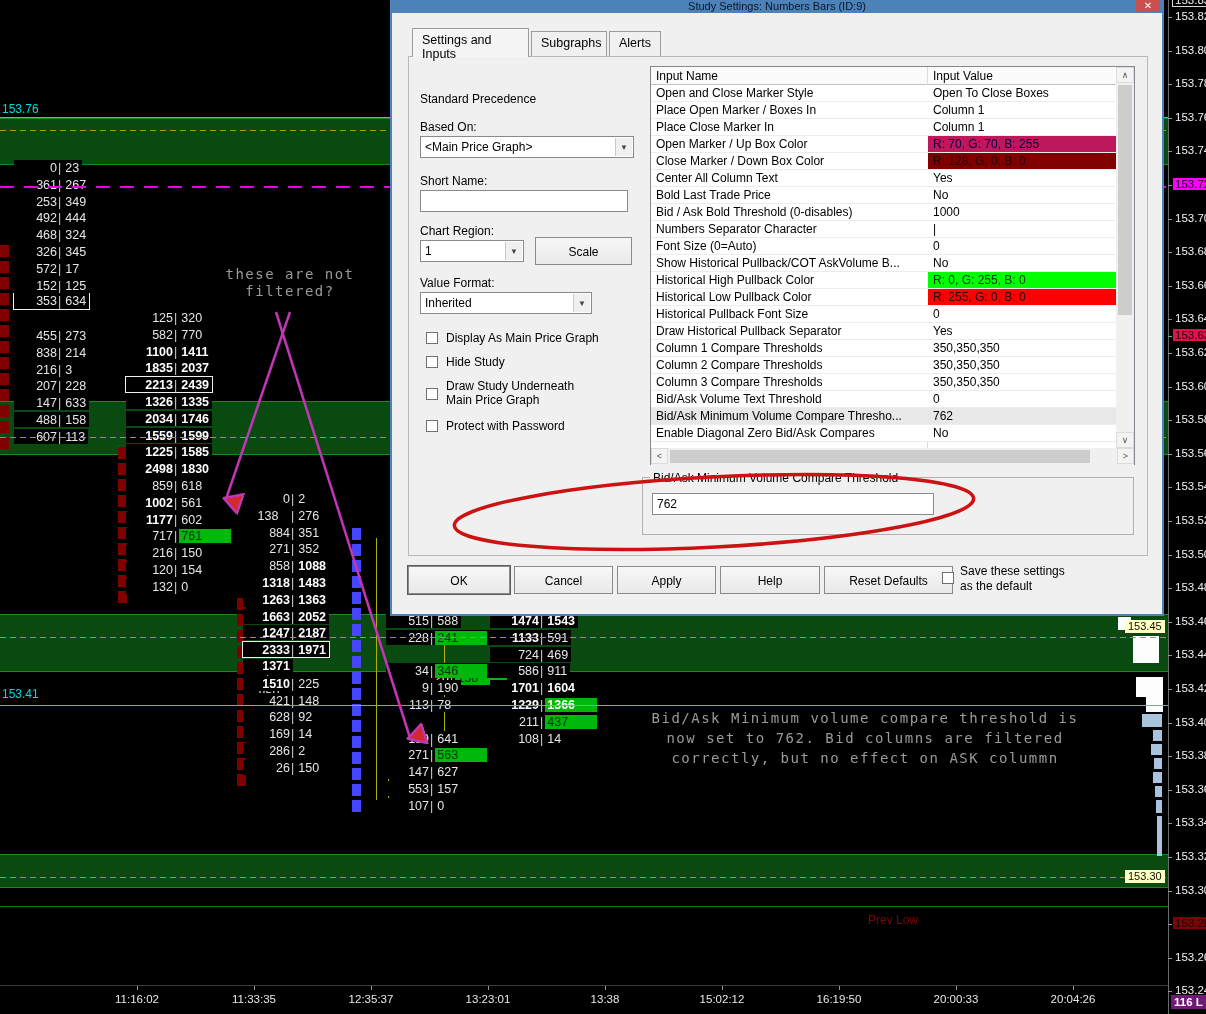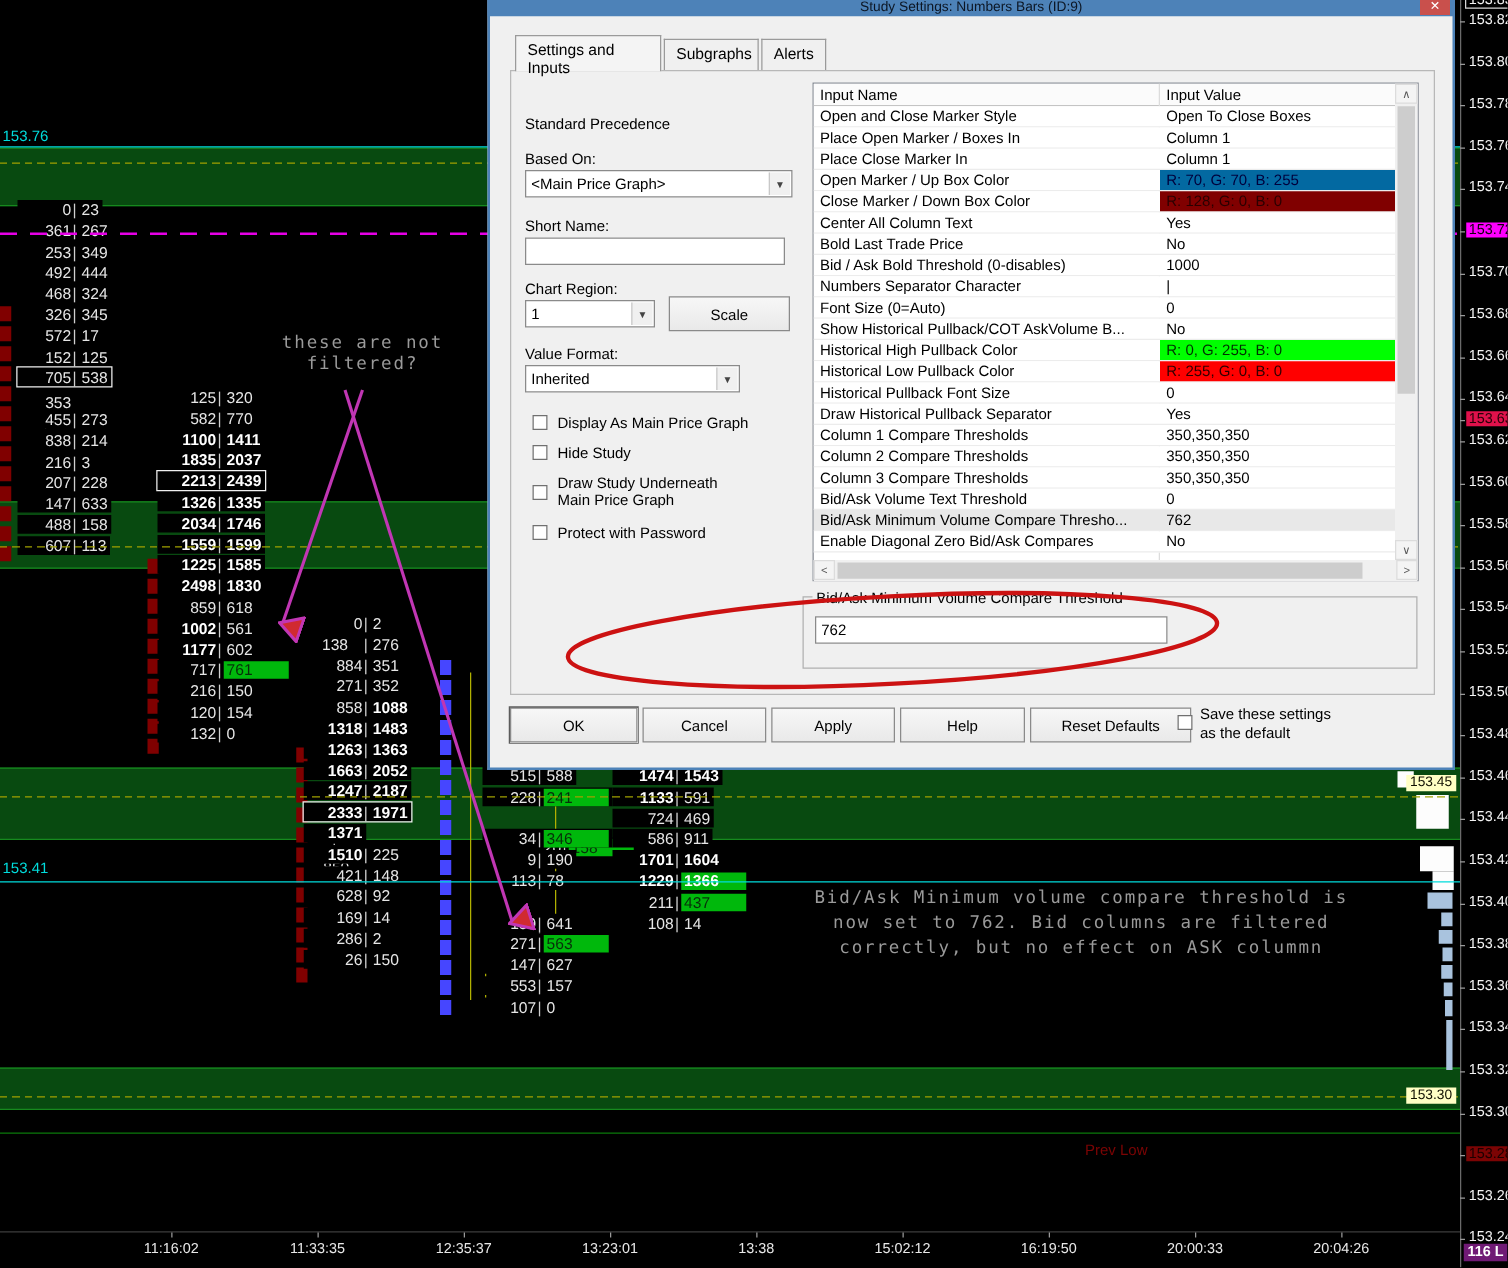--- a/index.html
+++ b/index.html
@@ -231,21 +231,21 @@
         <div class="nrow" style="left: 14px; top: 278px;">
           <span class="bid" style="width: 40px;">152</span>
           <span class="sep">|</span>
           <span class="ask">125</span>
         </div>
         <div class="nrow wbox" style="left: 14px; top: 294px;">
           <span class="bid" style="width: 40px;">705</span>
           <span class="sep">|</span>
           <span class="ask">538</span>
         </div>
-        <div class="nrow" style="left: 14px; top: 315px; flex-direction: column;">
+        <div class="nrow" style="left: 14px; top: 293px;">
           <span class="bid" style="width: 40px;">353</span>
           <span class="sep">|</span>
           <span class="ask">634</span>
         </div>
         <div class="nrow" style="left: 14px; top: 328px;">
           <span class="bid" style="width: 40px;">455</span>
           <span class="sep">|</span>
           <span class="ask">273</span>
         </div>
         <div class="nrow" style="left: 14px; top: 345px;">
@@ -678,21 +678,21 @@
           <div class="trow" style="top: 35px;">
             <div class="tn">Place Open Marker / Boxes In</div>
             <div class="tv">Column 1</div>
           </div>
           <div class="trow" style="top: 52px;">
             <div class="tn">Place Close Marker In</div>
             <div class="tv">Column 1</div>
           </div>
           <div class="trow" style="top: 69px;">
             <div class="tn">Open Marker / Up Box Color</div>
-            <div class="tv" style="background: #0369a1; color: rgb(0, 0, 60);">R: 70, G: 70, B: 255</div>
+            <div class="tv" style="background: #be185d; color: rgb(0, 0, 60);">R: 70, G: 70, B: 255</div>
           </div>
           <div class="trow" style="top: 86px;">
             <div class="tn">Close Marker / Down Box Color</div>
             <div class="tv" style="background: rgb(128, 0, 0); color: rgb(42, 0, 0);">R: 128, G: 0, B: 0</div>
           </div>
           <div class="trow" style="top: 103px;">
             <div class="tn">Center All Column Text</div>
             <div class="tv">Yes</div>
           </div>
           <div class="trow" style="top: 120px;">

